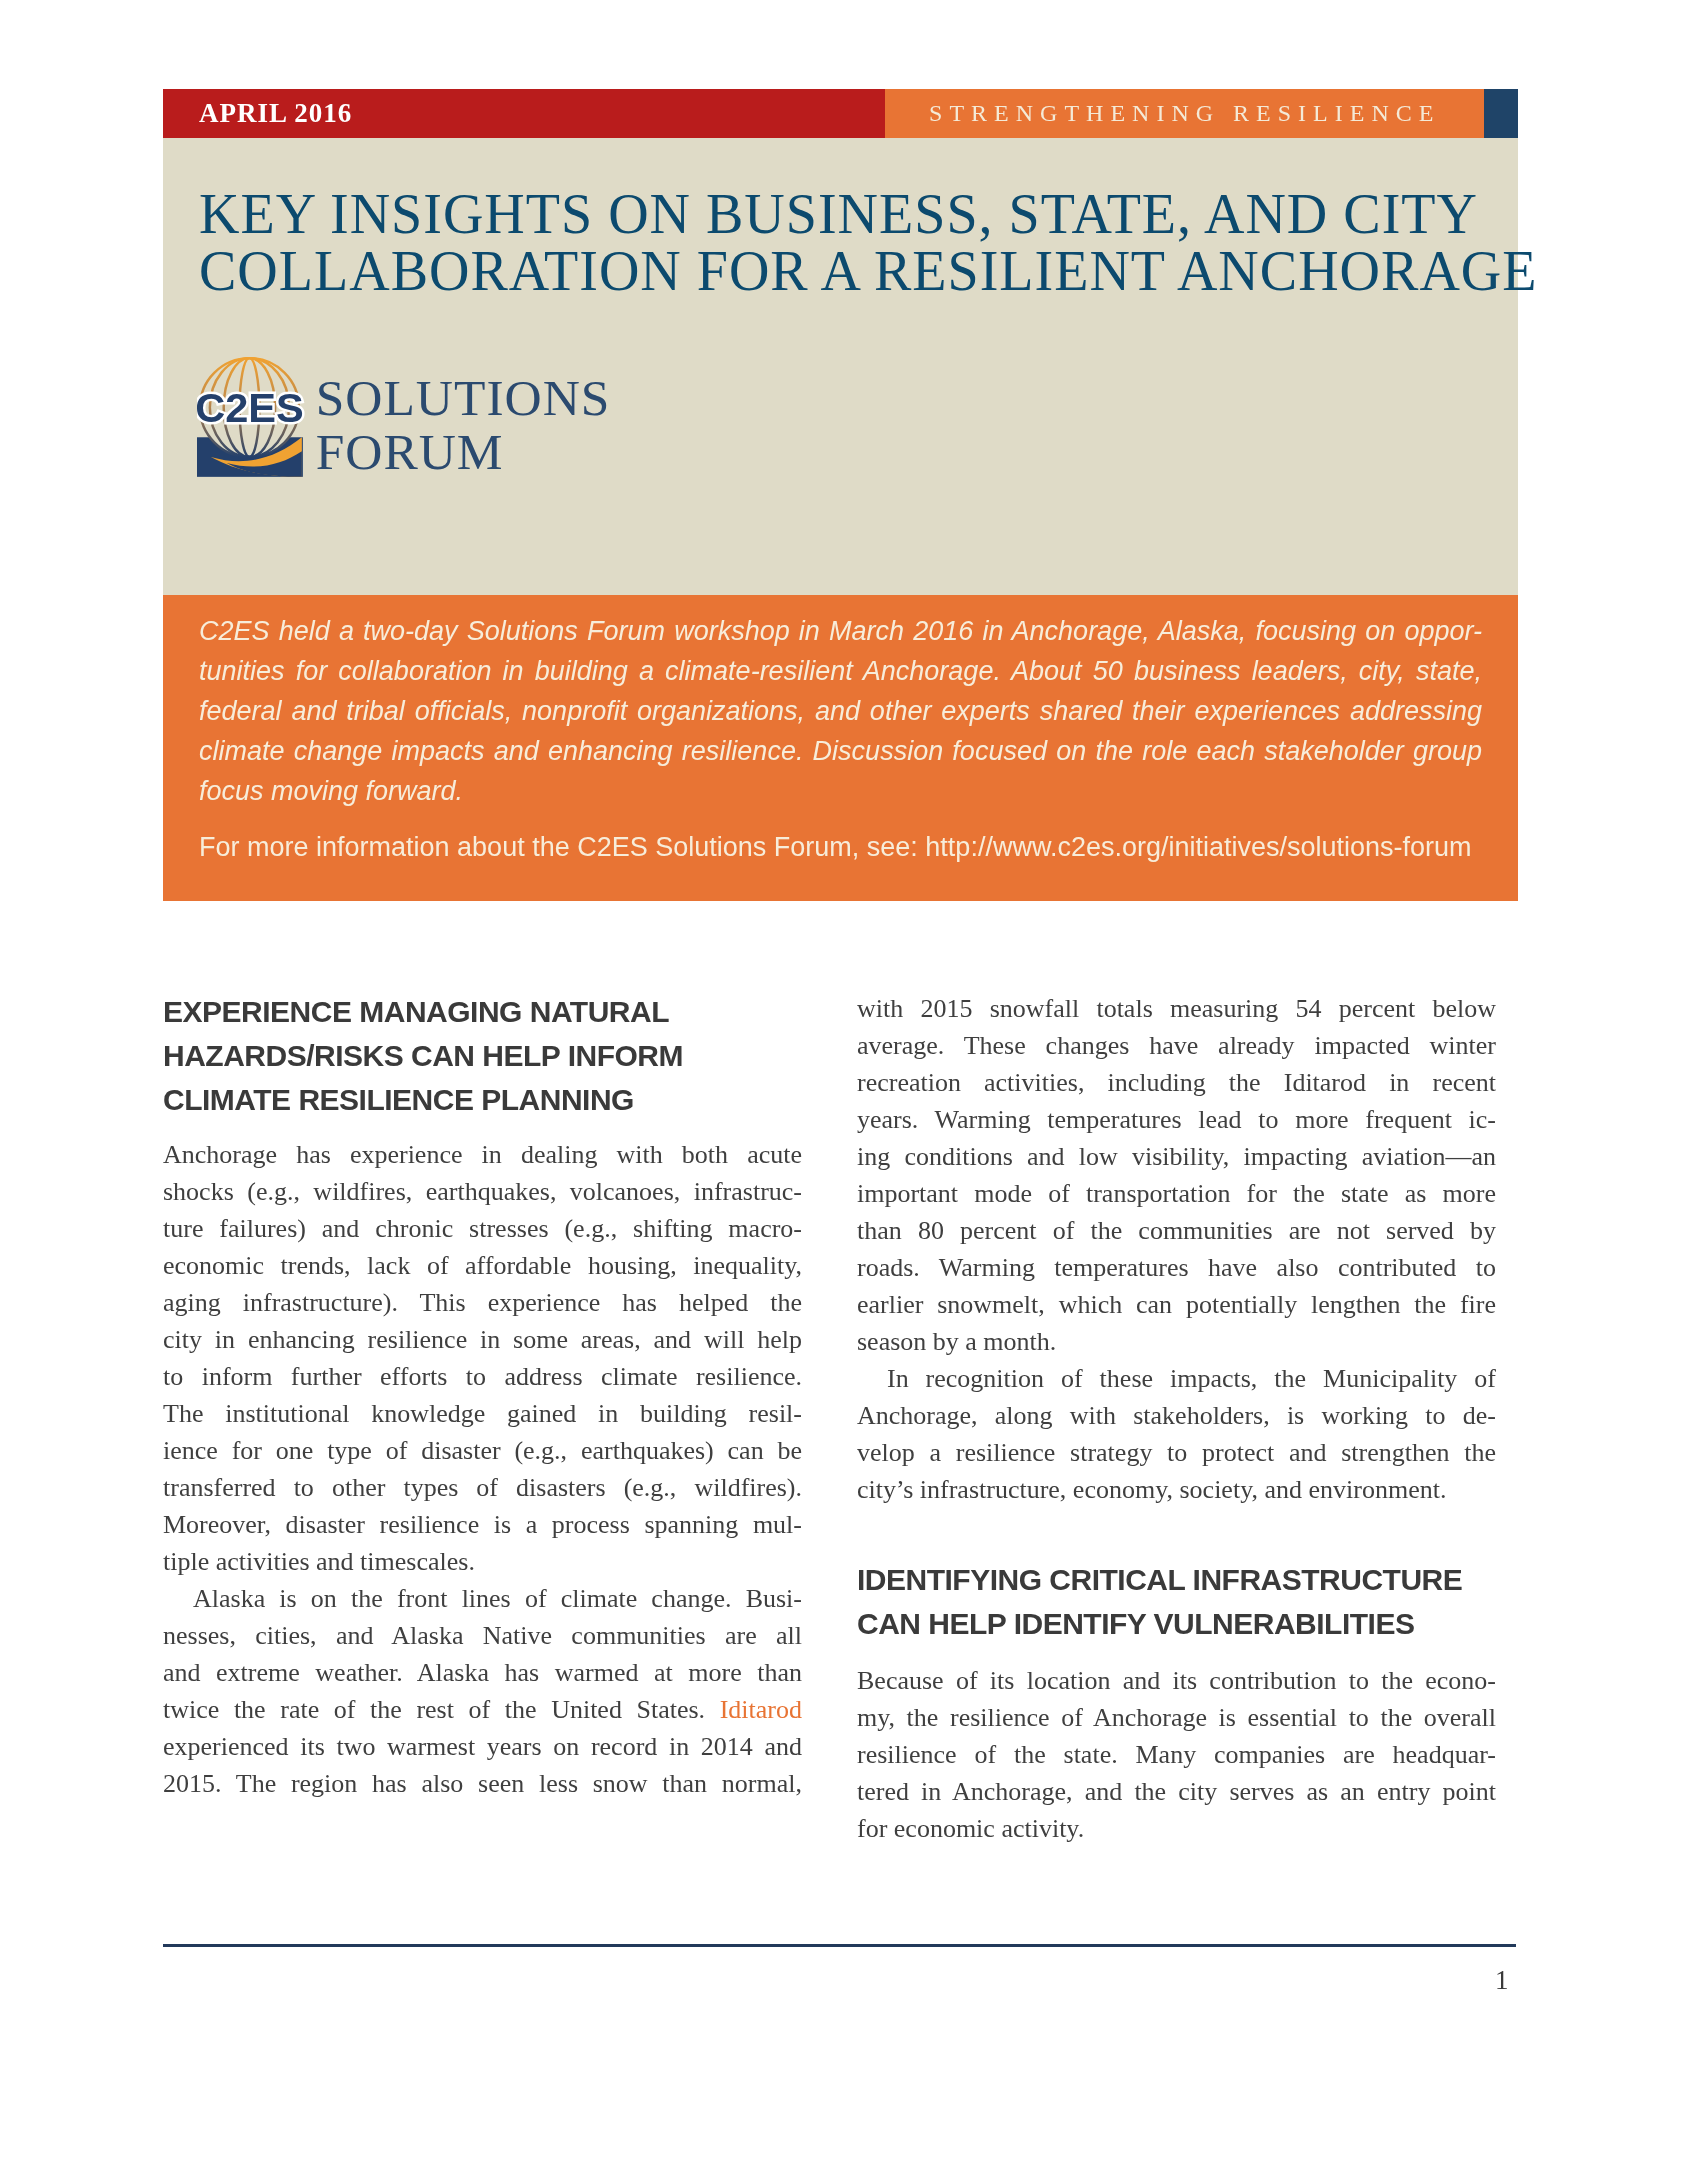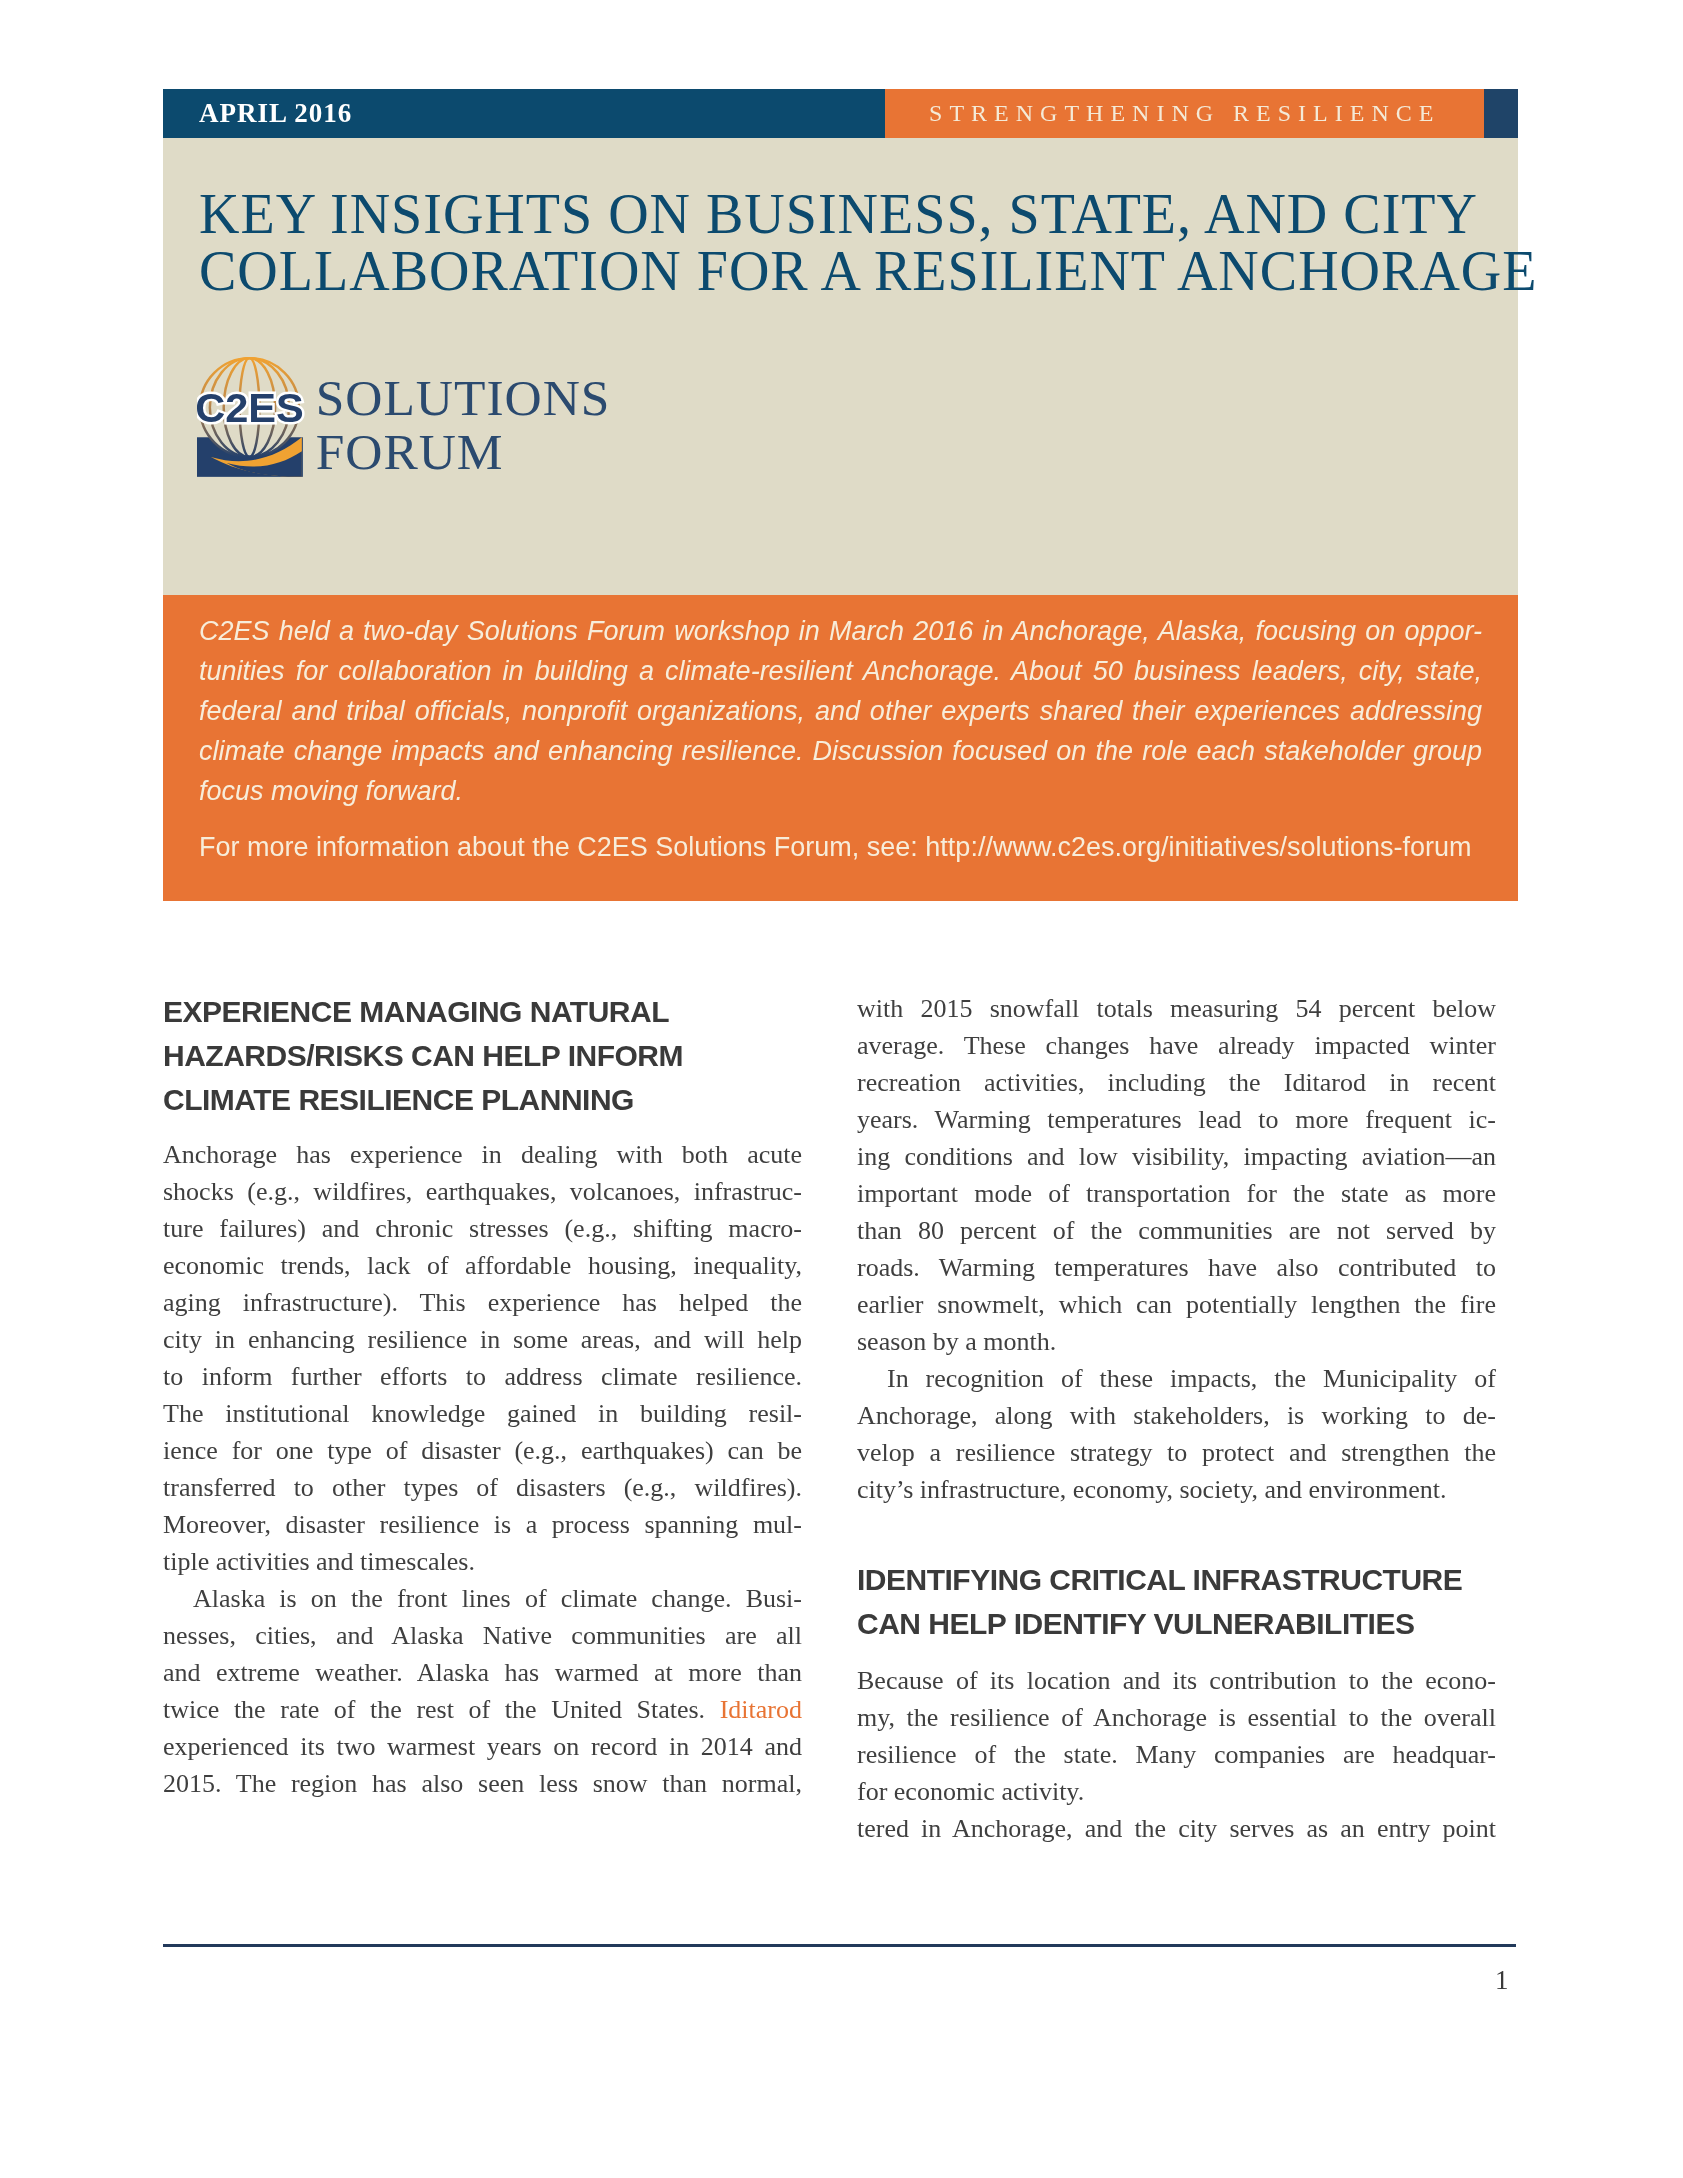--- a/index.html
+++ b/index.html
@@ -4,21 +4,21 @@
 <style>
   html,body { margin:0; padding:0; background:#ffffff; }
   .page {
     position:relative; width:1683px; height:2178px; background:#ffffff;
     font-family:"Liberation Serif", serif; overflow:hidden;
   }
 
   
   .masthead { position:absolute; left:163px; top:89px; width:1355px; height:49px; display:flex; }
   .m-left {
-    width:723px; background:#0c4a6e; color:#ffffff; display:flex; align-items:center;
+    width:723px; background:#b91c1c; color:#ffffff; display:flex; align-items:center;
     padding-left:36px; box-sizing:border-box; font-weight:bold; font-size:27px; letter-spacing:1px;
   }
   .m-right {
     width:599px; background:#e87434; color:#f4ead7; display:flex; align-items:center; justify-content:center;
     font-size:24px; letter-spacing:7px;
   }
   .m-cap { width:34px; background:#1f4468; }
 
   
   .hero { position:absolute; left:163px; top:138px; width:1355px; height:457px; background:#dfdbc7; }
@@ -164,22 +164,22 @@
       <div class="b e">city’s infrastructure, economy, society, and environment.</div>
     </div>
     <div class="h2 rt-heading">
       <div>IDENTIFYING CRITICAL INFRASTRUCTURE</div>
       <div>CAN HELP IDENTIFY VULNERABILITIES</div>
     </div>
     <div class="rt-body">
       <div class="b">Because of its location and its contribution to the econo-</div>
       <div class="b">my, the resilience of Anchorage is essential to the overall</div>
       <div class="b">resilience of the state. Many companies are headquar-</div>
+      <div class="b">tered in Anchorage, and the city serves as an entry point</div>
       <div class="b e">for economic activity.</div>
-      <div class="b">tered in Anchorage, and the city serves as an entry point</div>
     </div>
   </div>
 
   <div class="foot-rule"></div>
   <div class="pagenum">1</div>
 
 </div>
 
 
 </body></html>

